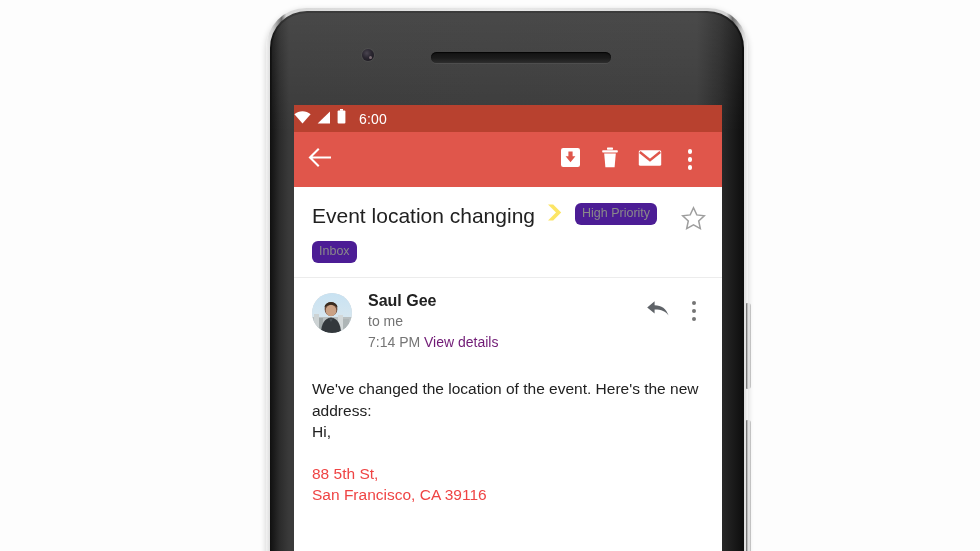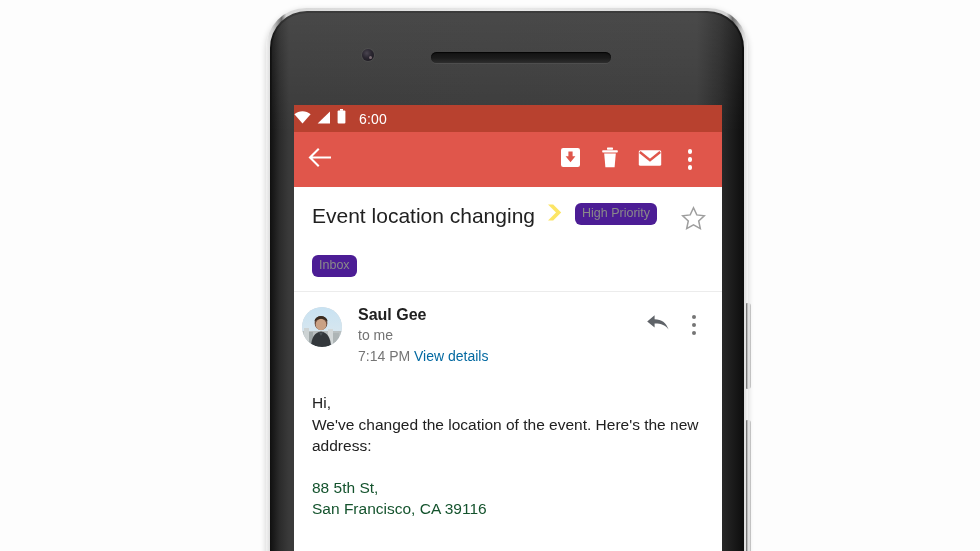--- a/index.html
+++ b/index.html
@@ -209,21 +209,21 @@
   .chip {
     display: inline-block;
     background: #4c1d95;
     color: #8a8a8a;
     font-size: 12.5px;
     line-height: 13px;
     padding: 4px 7px 5px 7px;
     border-radius: 6px;
     white-space: nowrap;
   }
-  .chip-row { margin-top: 26px; }
+  .chip-row { margin-top: 12px; }
   .star-btn {
     flex: 0 0 auto;
     width: 30px;
     height: 30px;
     display: flex;
     align-items: center;
     justify-content: center;
     margin-top: 2px;
     cursor: pointer;
   }
@@ -231,21 +231,21 @@
   .divider {
     height: 1px;
     background: #ececec;
     margin: 0;
   }
 
   
   .sender-block {
     display: flex;
     align-items: flex-start;
-    padding: 13px 14px 10px 8px;
+    padding: 13px 14px 10px 18px;
   }
   .avatar {
     flex: 0 0 auto;
     width: 40px;
     height: 40px;
     border-radius: 50%;
     overflow: hidden;
     position: relative;
     background: #cfd8de;
     margin-top: 2px;
@@ -269,21 +269,21 @@
     line-height: 20px;
     margin-top: 1px;
   }
   .sender-time-row {
     font-size: 14px;
     color: #757575;
     line-height: 20px;
     margin-top: 1px;
   }
   .link {
-    color: #0369a1;
+    color: #701a75;
     cursor: pointer;
   }
   .sender-actions {
     flex: 0 0 auto;
     display: flex;
     align-items: flex-start;
     gap: 8px;
     margin-top: 6px;
   }
   .icon-btn {
@@ -297,21 +297,21 @@
 
   
   .body-block {
     padding: 16px 18px 0 18px;
     font-size: 15.5px;
     line-height: 21.5px;
     color: #212121;
   }
   .body-block p { margin: 0; }
   .body-para + .body-para { margin-top: 20px; }
-  .addr { color: #14532d; }
+  .addr { color: #ef4444; }
   .addr div { cursor: pointer; }
 </style>
 </head>
 <body>
 
 <div id="stage">
 
   <div id="phone">
     <div class="phone-rim"></div>
     <div class="phone-body"></div>
@@ -475,22 +475,22 @@
                 <i></i>
                   <i></i>
                   <i></i>
               </span>
             </div>
           </div>
         </div>
 
         <div class="body-block">
           <div class="body-para">
+            <p>We've changed the location of the event. Here's the new address:</p>
             <p>Hi,</p>
-            <p>We've changed the location of the event. Here's the new address:</p>
           </div>
           <div class="body-para addr">
             <div>88 5th St,</div>
             <div>San Francisco, CA 39116</div>
           </div>
         </div>
 
       </div>
     </div>
   </div>

